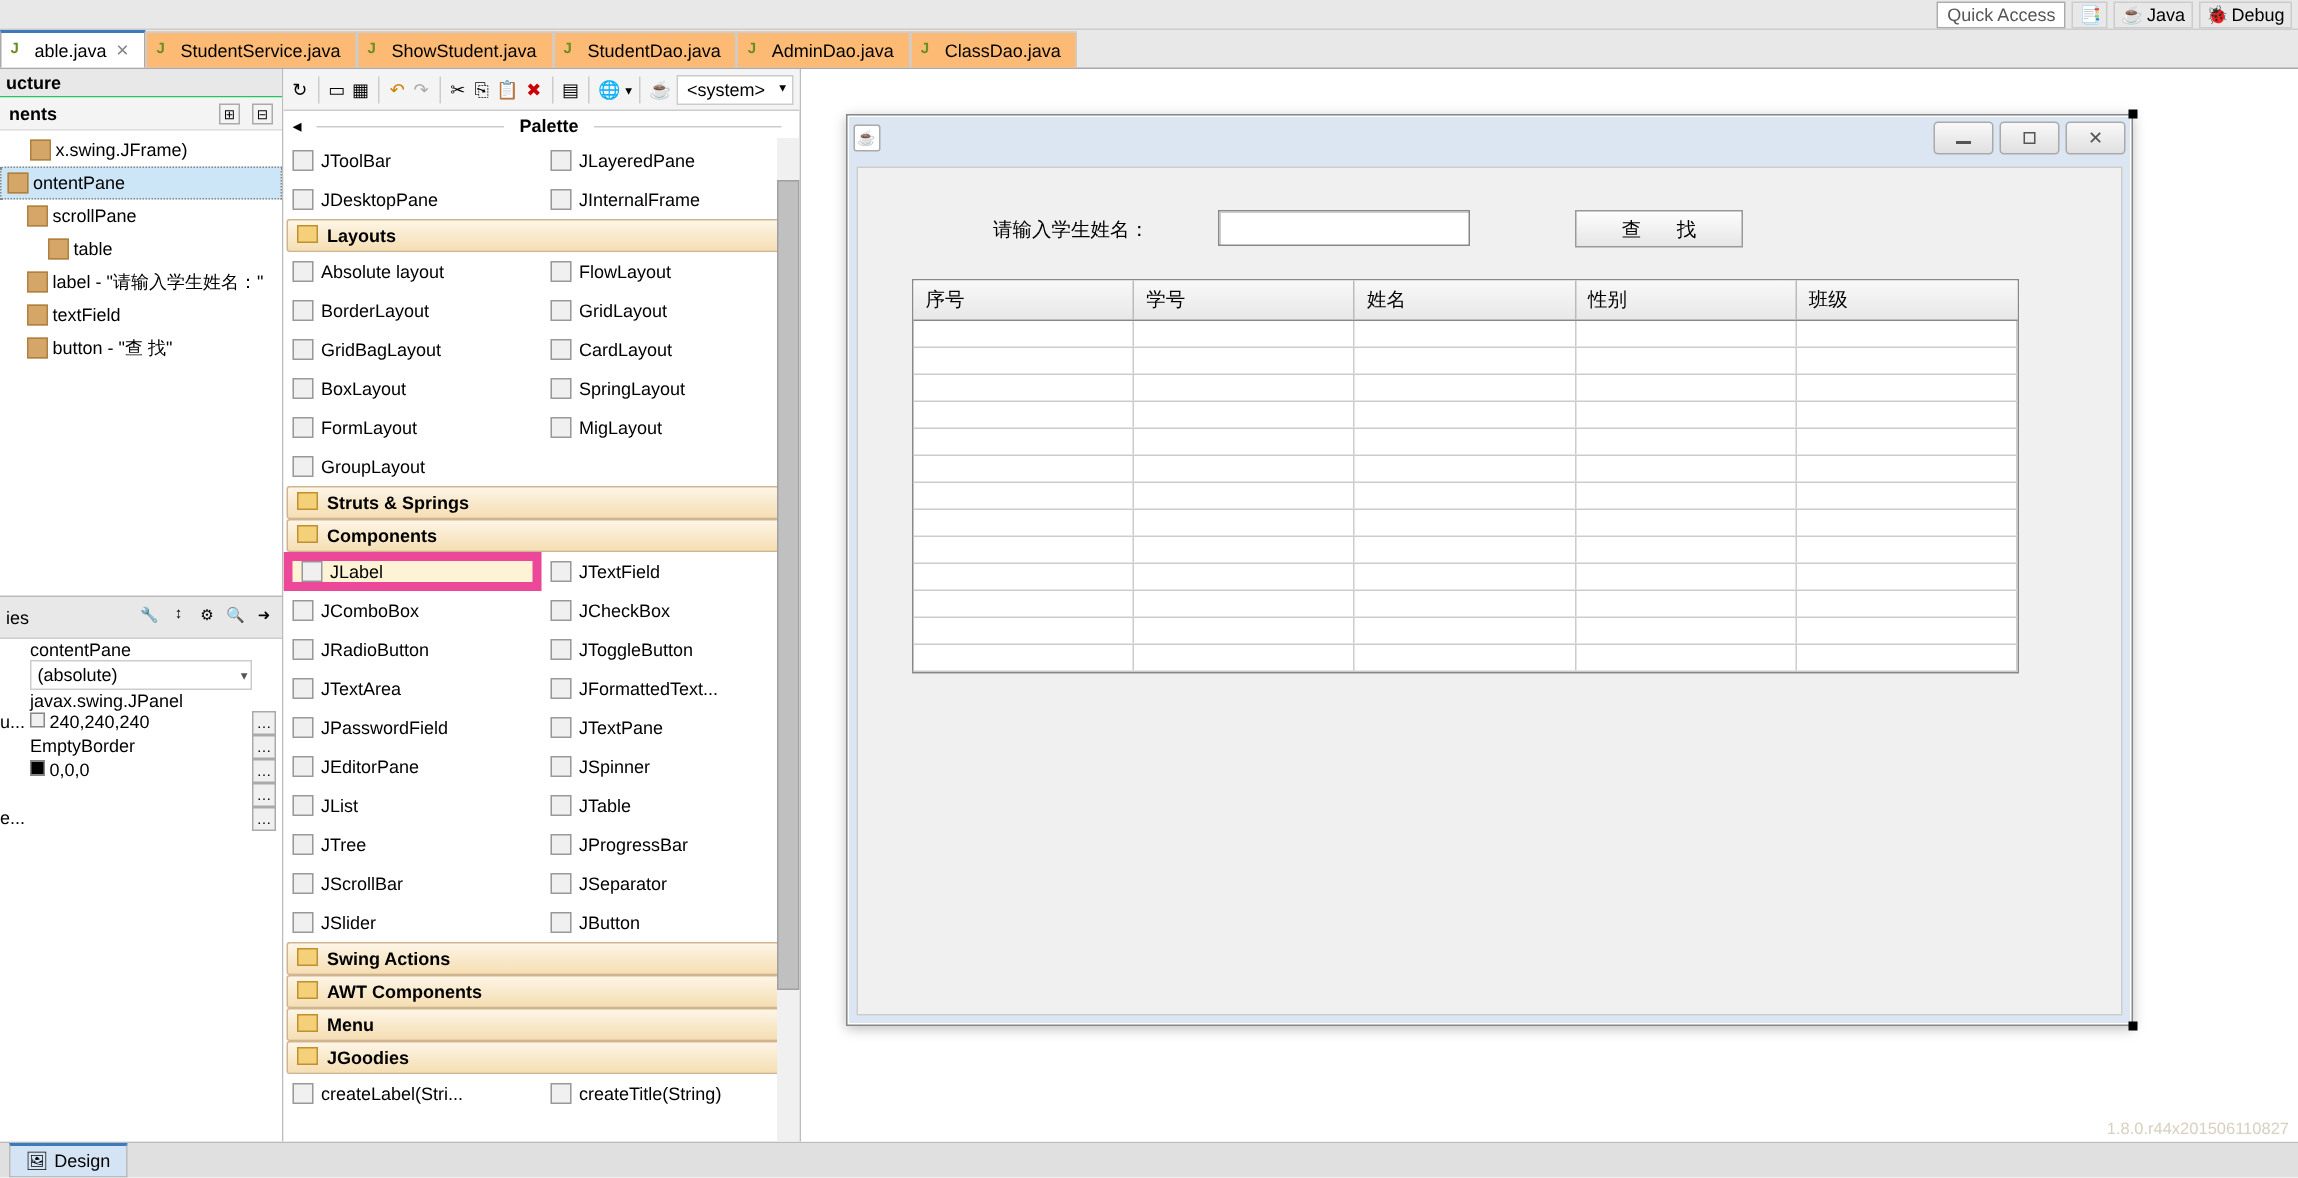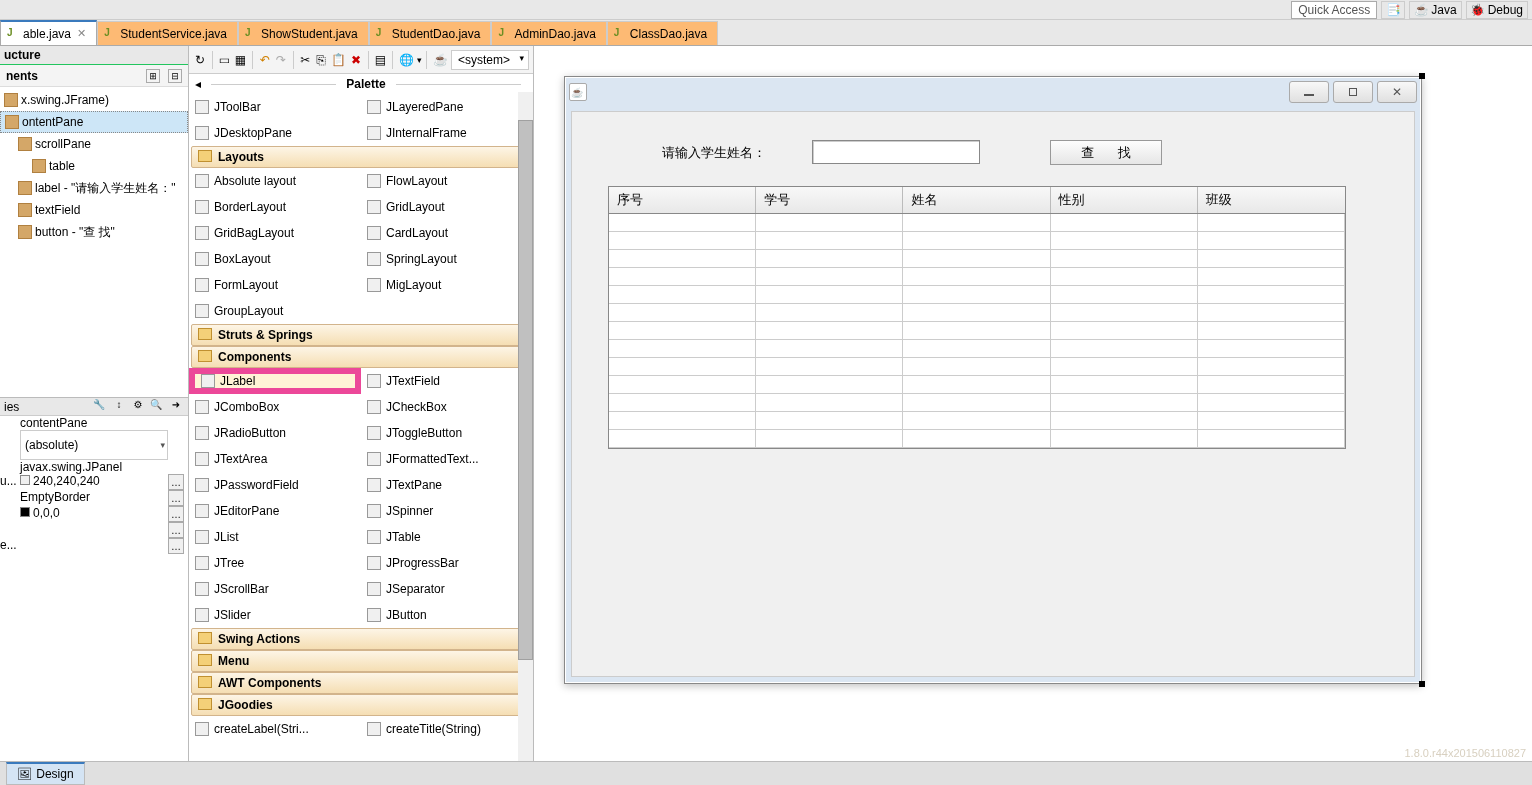--- a/index.html
+++ b/index.html
@@ -29,26 +29,26 @@
 .structure-hdr { background: #e8e8e8; border-bottom: 1px solid #22c55e; padding: 2px 4px; font-weight: bold; display: flex; align-items: center; }
 .structure-toolbar { height: 22px; background: #f4f4f4; border-bottom: 1px solid #ddd; display: flex; align-items: center; justify-content: flex-end; gap: 8px; padding: 0 6px; }
 .mini-btn { width: 14px; height: 14px; border: 1px solid #aaa; font-size: 9px; display: flex; align-items: center; justify-content: center; cursor: pointer; }
 .tree { flex: 0 0 auto; padding: 2px 0; overflow: hidden; }
 .tree-item { padding: 2px 4px; white-space: nowrap; display: flex; align-items: center; gap: 3px; height: 22px; }
 .tree-item.selected { background: #cde6f7; border: 1px dotted #888; }
 .small-ic { width: 14px; height: 14px; display: inline-block; background: #d4a768; border: 1px solid #b08040; vertical-align: middle; }
 
 
 .props-pane { border-top: 1px solid #bbb; display: flex; flex-direction: column; flex: 1; }
-.props-hdr { background: #e8e8e8; border-bottom: 1px solid #ccc; padding: 2px 4px; height: 18px; display: flex; align-items: center; justify-content: space-between; }
+.props-hdr { background: #e8e8e8; border-bottom: 1px solid #ccc; padding: 2px 4px; height: 28px; display: flex; align-items: center; justify-content: space-between; }
 .props-toolbar { display: flex; gap: 3px; }
 .props-tool { width: 16px; height: 16px; display: inline-block; font-size: 10px; text-align: center; }
 .props-grid { display: grid; grid-template-columns: 20px 1fr 20px; }
 .dots-btn { border: 1px solid #aaa; background: #f0f0f0; font-size: 10px; width: 16px; height: 16px; display: flex; align-items: center; justify-content: center; }
-.combo { border: 1px solid #ccc; background: #fff; padding: 0 14px 0 4px; position: relative; width: 100%; height: 30px; display: flex; align-items: center; }
+.combo { border: 1px solid #ccc; background: #fff; padding: 0 14px 0 4px; position: relative; width: 100%; height: 20px; display: flex; align-items: center; }
 .combo::after { content: "▾"; position: absolute; right: 2px; font-size: 9px; color: #555; }
 .colorchip { width: 10px; height: 10px; display: inline-block; margin-right: 3px; border: 1px solid #888; }
 
 
 .palette-toolbar { height: 28px; background: #f4f4f4; border-bottom: 1px solid #ccc; display: flex; align-items: center; gap: 2px; padding: 0 4px; }
 .tbtn { width: 22px; height: 22px; display: flex; align-items: center; justify-content: center; cursor: pointer; border: 1px solid transparent; }
 .tbsep { width: 1px; height: 18px; background: #ccc; margin: 0 3px; }
 .system-combo { border: 1px solid #ccc; background: #fff; padding: 2px 18px 2px 6px; position: relative; font-size: 12px; }
 .system-combo::after { content: "▾"; position: absolute; right: 4px; font-size: 9px; }
 
@@ -145,21 +145,21 @@
   <div class="left-col">
     <div class="structure-hdr">
         <span>ucture</span>
       </div>
     <div class="structure-toolbar">
       <span style="flex:1;font-weight:bold">nents</span>
       <span class="mini-btn">⊞</span>
       <span class="mini-btn">⊟</span>
     </div>
     <div class="tree" id="structure-tree" style="height:310px">
-        <div class="tree-item" style="padding-left: 4px;">
+        <div class="tree-item" style="padding-left: 20px;">
           <span class="small-ic"></span>
           <span>x.swing.JFrame)</span>
         </div>
         <div class="tree-item selected" style="padding-left: 4px;">
           <span class="small-ic"></span>
           <span>ontentPane</span>
         </div>
         <div class="tree-item" style="padding-left: 18px;">
           <span class="small-ic"></span>
           <span>scrollPane</span>
@@ -424,25 +424,25 @@
               <span class="pal-ic"></span>
               <span>JButton</span>
             </div>
           </div>
           <div class="folder-header">
             <span class="folder-ic"></span>
             <span>Swing Actions</span>
           </div>
           <div class="folder-header">
             <span class="folder-ic"></span>
+            <span>AWT Components</span>
+          </div>
+          <div class="folder-header">
+            <span class="folder-ic"></span>
             <span>Menu</span>
-          </div>
-          <div class="folder-header">
-            <span class="folder-ic"></span>
-            <span>AWT Components</span>
           </div>
           <div class="folder-header">
             <span class="folder-ic"></span>
             <span>JGoodies</span>
           </div>
           <div class="palette-grid">
             <div class="pal-item">
               <span class="pal-ic"></span>
               <span>createLabel(Stri...</span>
             </div>

